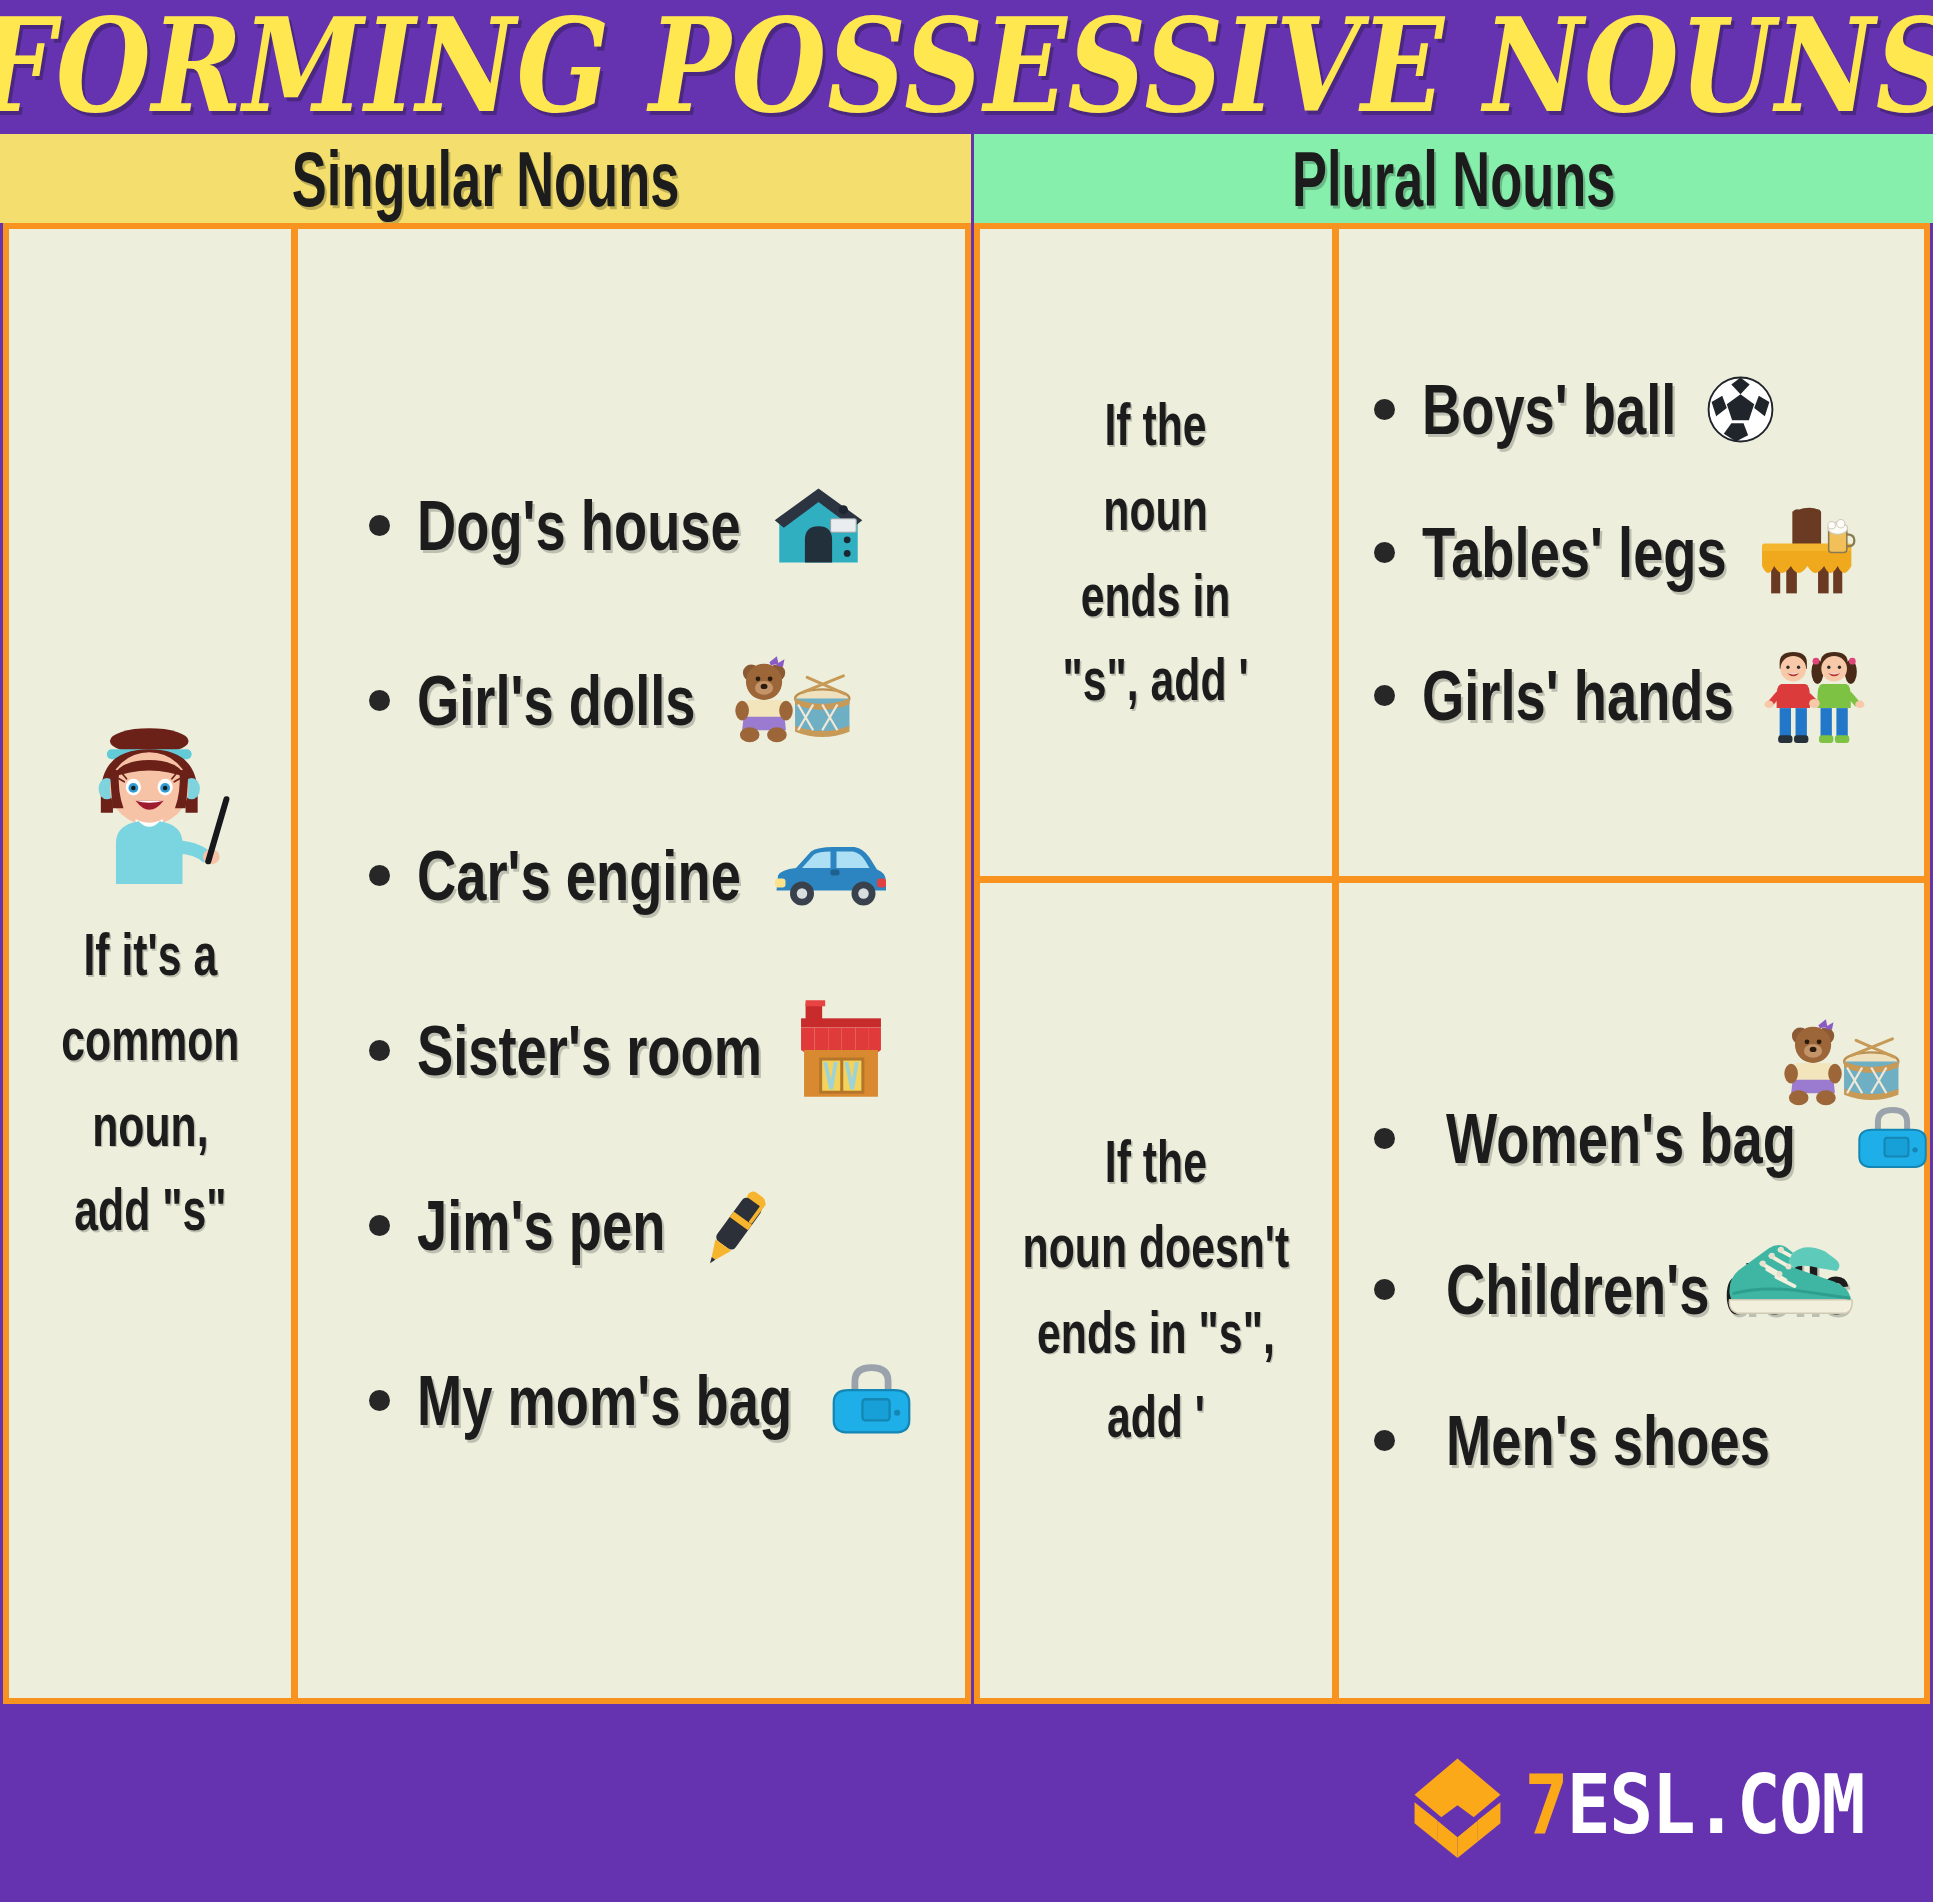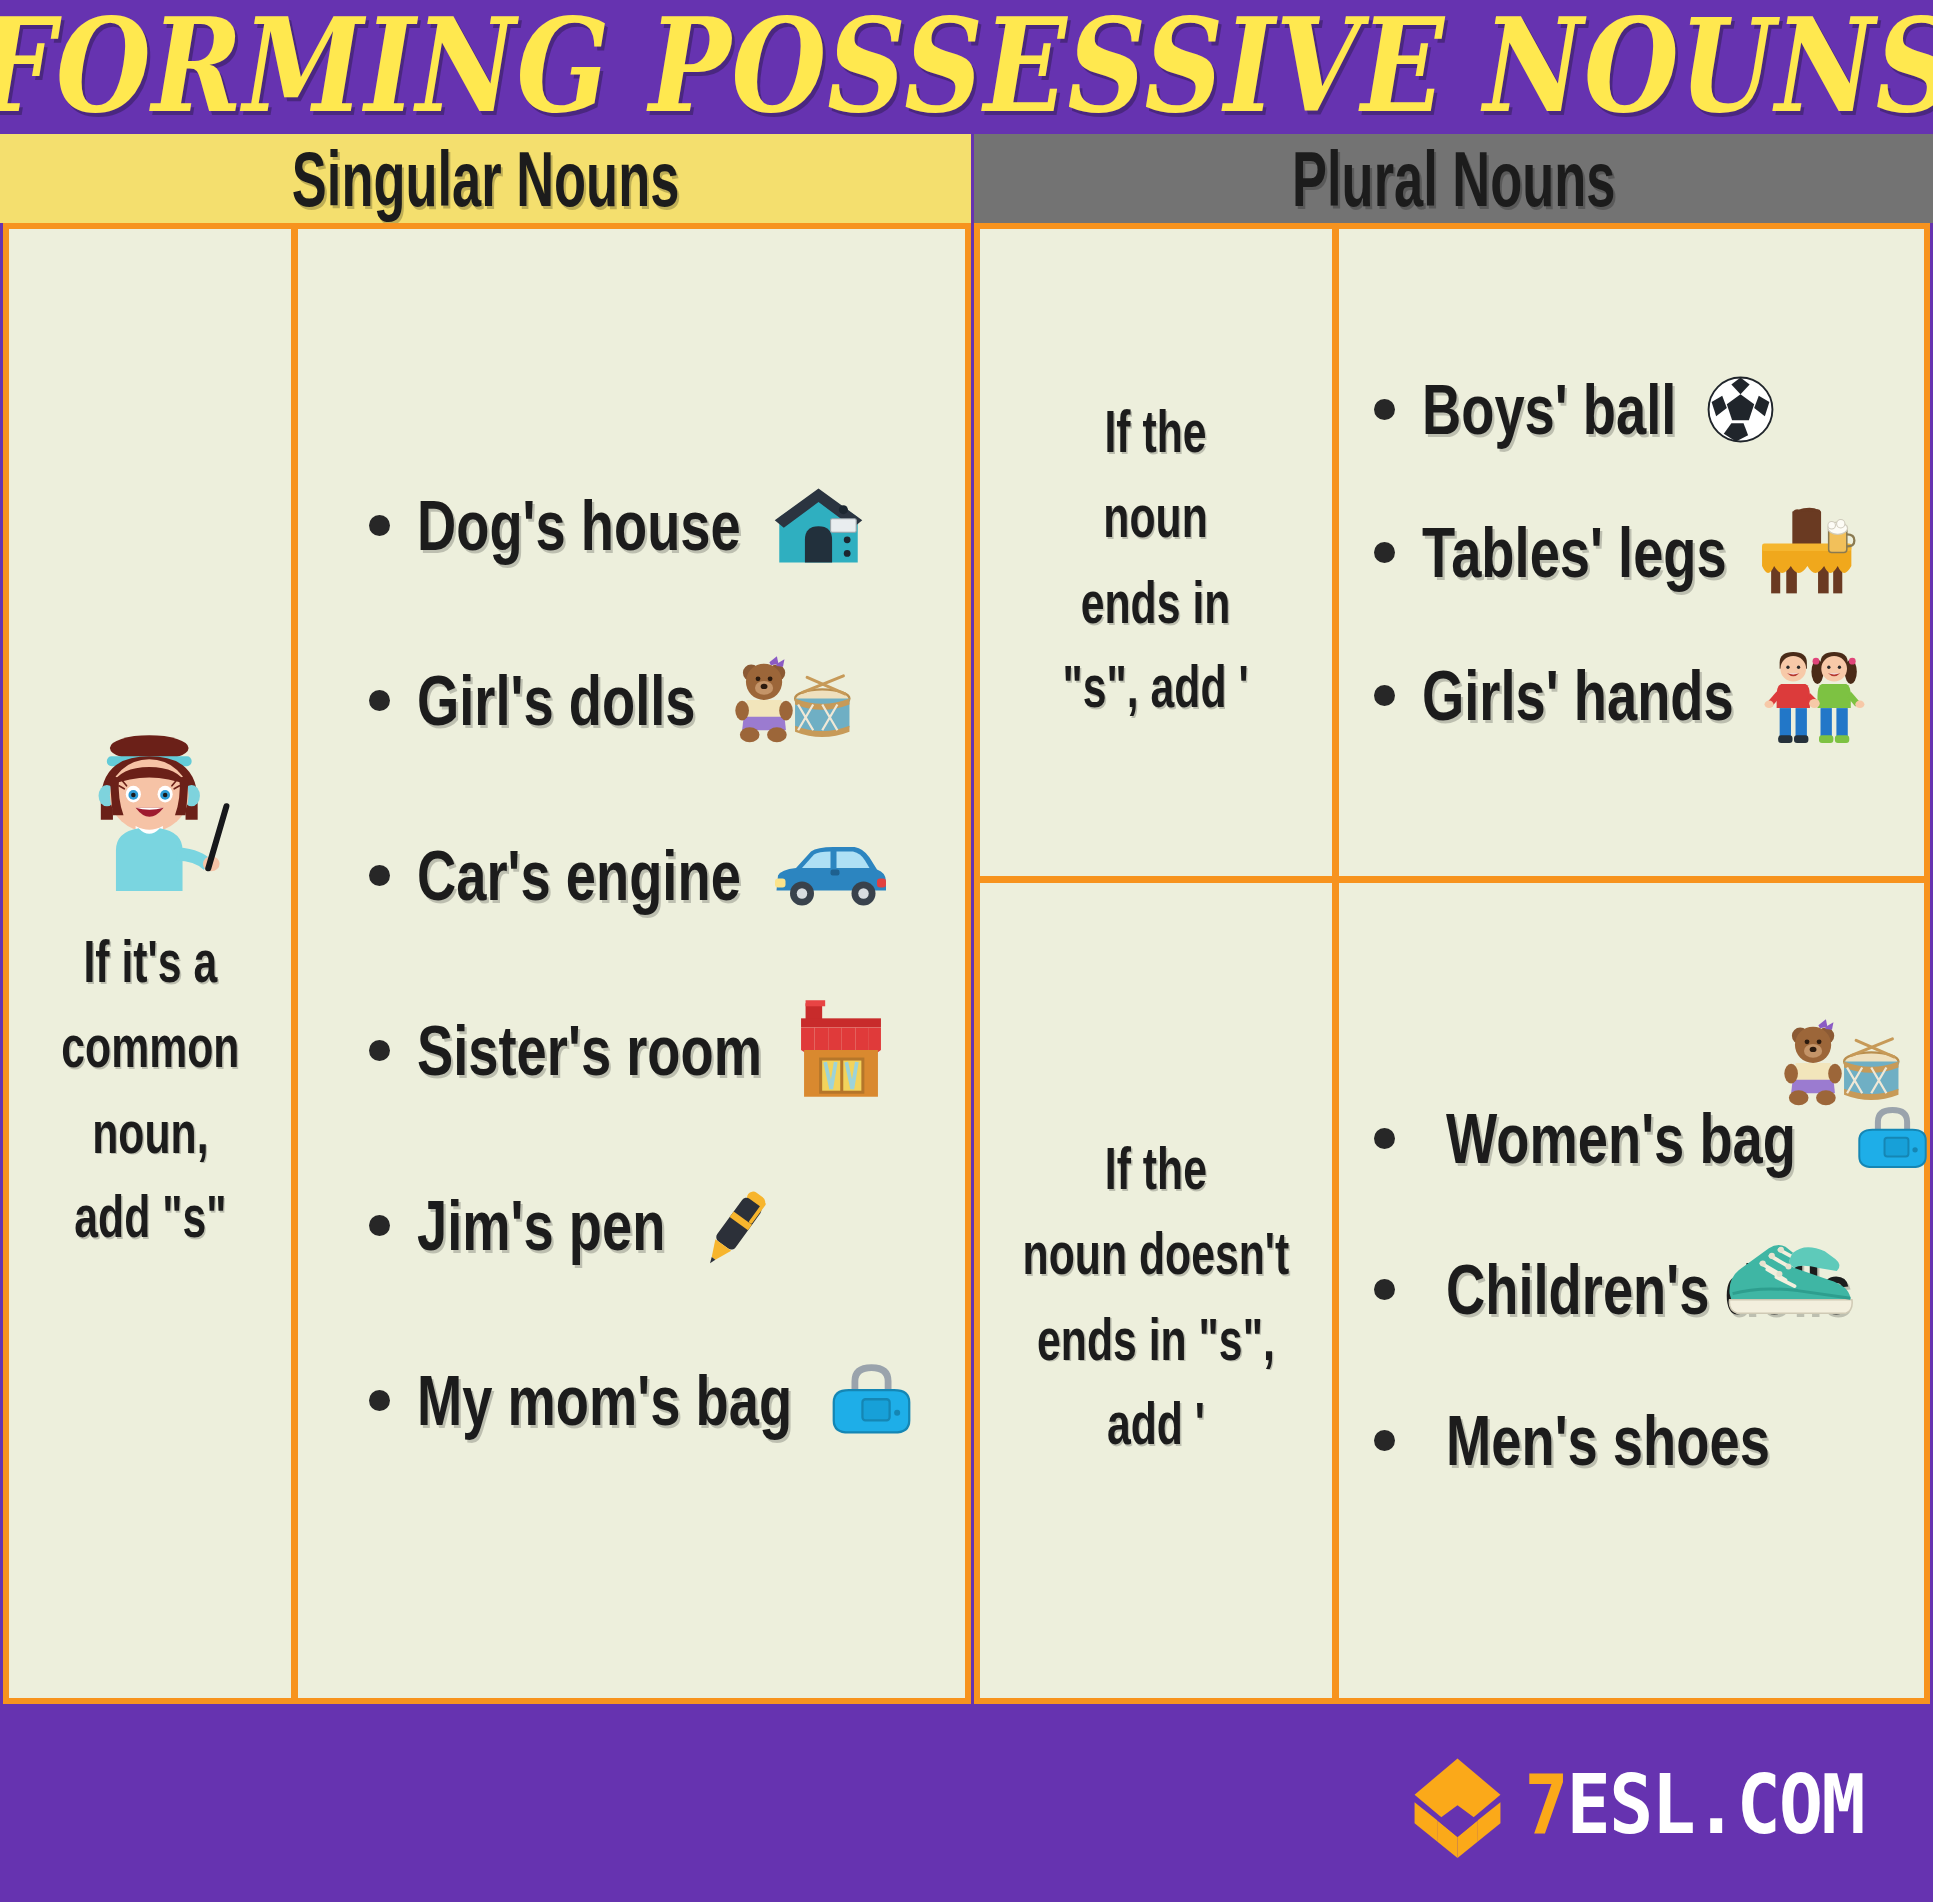--- a/index.html
+++ b/index.html
@@ -50,21 +50,21 @@
     height: 1570px;
   }
 
   
   .head-row { position: absolute; left:0; top:0; width: 1718px; height: 89px; }
   .head-cell {
     position: absolute; top: 0; height: 89px;
     display: flex; align-items: center; justify-content: center;
   }
   .head-singular { left: 0; width: 971px; background: #F4DF6E; }
-  .head-plural   { left: 974px; width: 959px; background: #737373; }
+  .head-plural   { left: 974px; width: 959px; background: #86efac; }
   .head-label {
     font-family: "Liberation Sans", sans-serif;
     font-weight: 700;
     font-size: 57px;
     color: #1C1C1C;
     transform: scaleY(1.35) scaleX(0.92);
     text-shadow: 2.3px 2.3px 0 rgba(0,0,0,0.22);
     white-space: nowrap;
   }
 
@@ -94,21 +94,21 @@
   }
 
   .cell {
     position: absolute;
     display: flex;
     flex-direction: column;
     justify-content: center;
   }
 
   
-  .rule-cell { align-items: center; text-align: center; margin-top: 7px; }
+  .rule-cell { align-items: center; text-align: center; }
   .rule-text {
     font-family: "Liberation Sans", sans-serif;
     font-weight: 700;
     font-size: 45px;
     line-height: 1.45;
     color: #1C1C1C;
     transform: scaleY(1.30) scaleX(0.95);
     text-shadow: 1.5px 1.5px 0 rgba(0,0,0,0.20);
     padding: 0 13.6px;
   }

